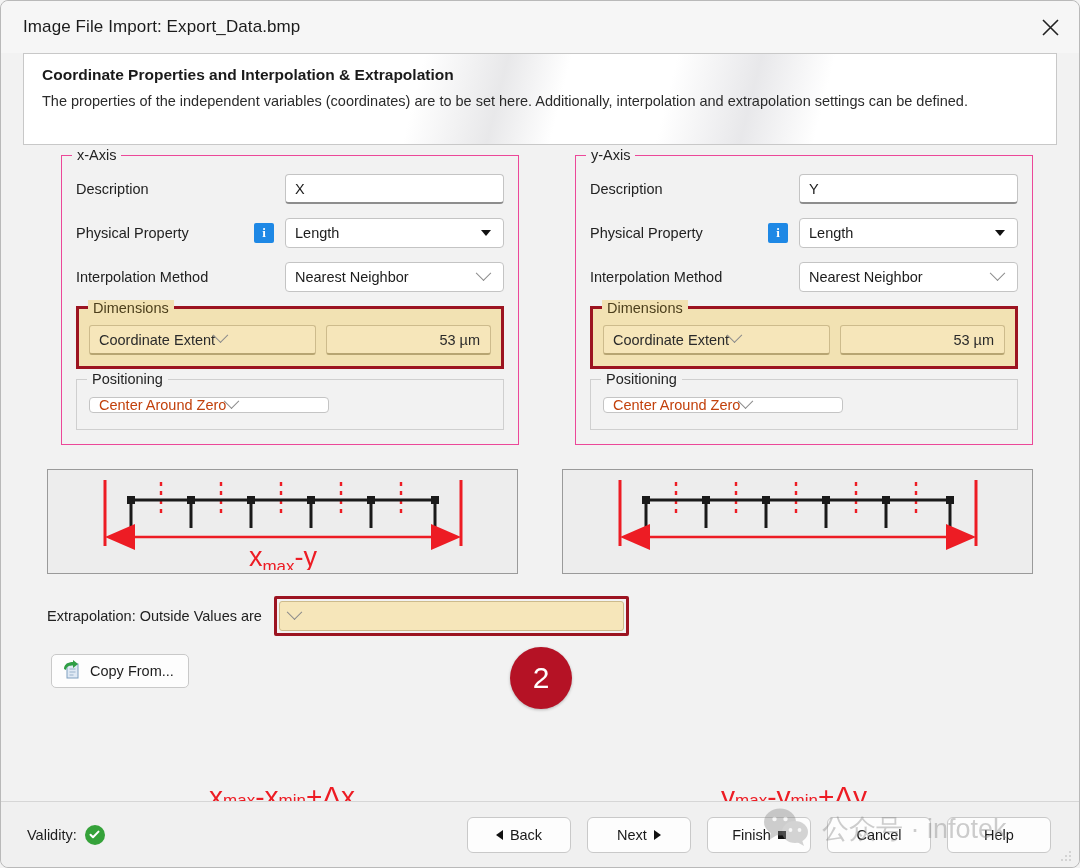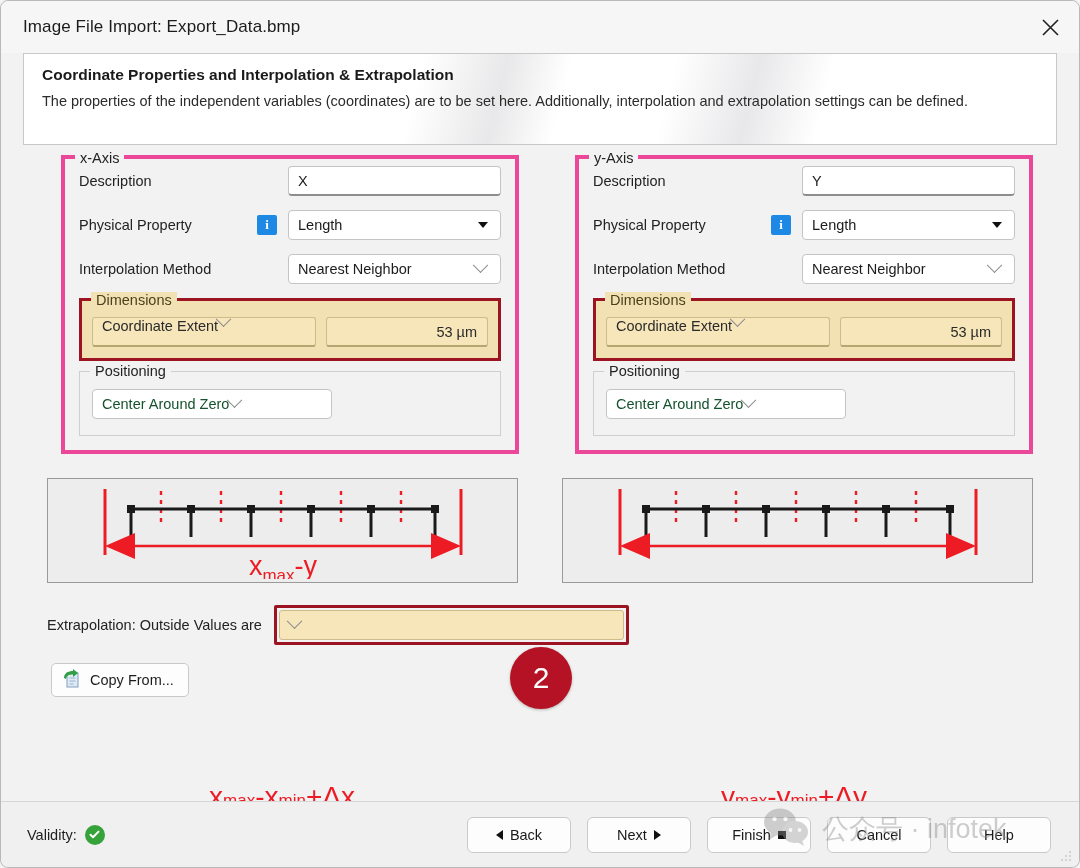--- a/index.html
+++ b/index.html
@@ -84,23 +84,23 @@
 
   .axis-row {
     display: flex;
     gap: 56px;
     padding: 0 32px 0 46px;
   }
 
   
   .group {
     position: relative;
-    border: 4px solid #ec4899;
+    border: 1px solid #ec4899;
     background: transparent;
-    padding: 7px 14px 14px 14px;
+    padding: 18px 14px 14px 14px;
     flex: 1 1 0;
   }
   .group > .legend {
     position: absolute;
     top: -9px; left: 10px;
     background: #f2f2f2;
     padding: 0 5px;
     font-size: 14.5px;
     color: #232323;
   }
@@ -182,21 +182,21 @@
   }
   .dim-row { display: flex; gap: 10px; }
   .dim-combo {
     flex: 1 1 58%;
     height: 30px;
     background: #f6e6ba;
     border: 1px solid #cdbb8c;
     border-bottom: 2px solid #b7a madre;
     border-bottom: 2px solid #b7a572;
     border-radius: 3px;
-    display: flex; 
+    display: flex; align-items: center;
     padding: 0 6px 0 9px;
     font-size: 14.5px; color: #2a2a2a;
     cursor: pointer;
   }
   .dim-value {
     flex: 1 1 42%;
     height: 30px;
     background: #f6e6ba;
     border: 1px solid #cdbb8c;
     border-bottom: 2px solid #b7a572;
@@ -212,24 +212,24 @@
     border: 1px solid #cfcfcf;
     padding: 17px 12px 16px 12px;
     margin-top: 4px;
   }
   .pos-group > .legend {
     position: absolute; top: -9px; left: 10px;
     background: #f2f2f2; padding: 0 5px;
     font-size: 14.5px; color: #232323;
   }
   .pos-combo {
-    width: 240px; height: 30px;
+    width: 240px; height: 16px;
     background: #fff; border: 1px solid #c4c4c4; border-radius: 4px;
     display: flex; align-items: center; padding: 0 7px 0 9px;
-    font-size: 14.5px; color: #14532d; cursor: pointer;
+    font-size: 14.5px; color: #c2410c; cursor: pointer;
   }
 
   
   .step-badge {
     position: absolute;
     left: 509px; top: 502px;
     width: 62px; height: 62px;
     border-radius: 50%;
     background: #b51225;
     color: #fff;

